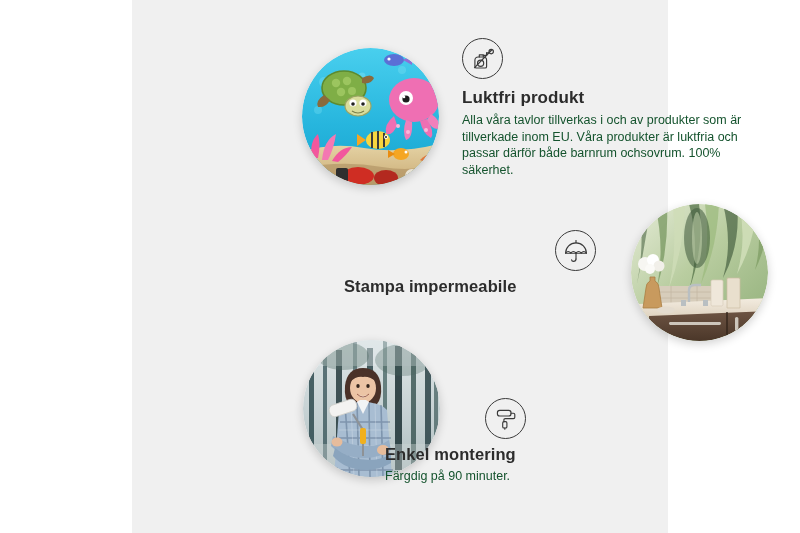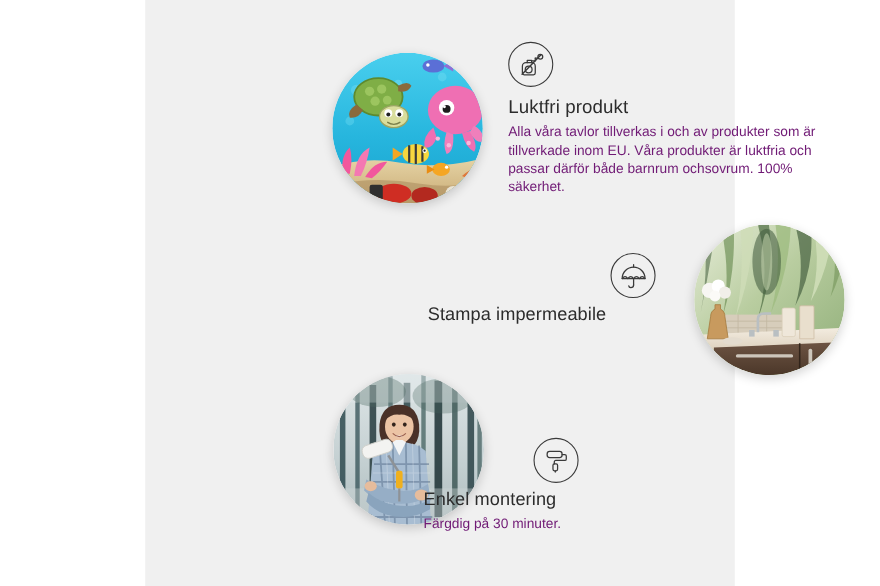--- a/index.html
+++ b/index.html
@@ -64,29 +64,29 @@
     width: 137px;
     height: 137px;
   }
 
   
   .feature {
     position: absolute;
   }
   .feature-title {
     font-size: 17px;
-    font-weight: normal;
+    font-weight: bold;
     color: #2c2c2c;
     margin: 0 0 4px 0;
     letter-spacing: 0.1px;
   }
   .feature-desc {
     font-size: 12.5px;
     line-height: 16.5px;
-    color: #701a75;
+    color: #14532d;
     margin: 0;
   }
 
   .icon-badge {
     width: 41px;
     height: 41px;
     border: 1.4px solid #3a3a3a;
     border-radius: 50%;
     display: flex;
     align-items: center;
@@ -101,21 +101,21 @@
     width: 296px;
     text-align: left;
   }
   #feature-odorless .icon-badge { margin-bottom: 9px; }
 
   
   #feature-waterproof {
     left: 212px;
     top: 230px;
     width: 252px;
-    text-align: center;
+    text-align: left;
   }
   #feature-waterproof .icon-badge {
     margin: 0 0 6px auto;
   }
   #feature-waterproof .feature-title { font-size: 16.5px; }
 
   
   #feature-mounting {
     left: 253px;
     top: 398px;
@@ -425,17 +425,17 @@
         <svg width="26" height="26" viewBox="0 0 26 26">
           <g fill="none" stroke="#3a3a3a" stroke-width="1.15" stroke-linecap="round" stroke-linejoin="round">
             <rect x="5.4" y="4.4" width="13.6" height="5.6" rx="2.3"></rect>
             <path d="M19 7.2 h2.4 a1.4 1.4 0 0 1 1.4 1.4 v2.6 a1.4 1.4 0 0 1 -1.4 1.4 h-8.2 a1.3 1.3 0 0 0 -1.3 1.3 v1.9"></path>
             <rect x="10.7" y="15.6" width="4.2" height="6.4" rx="1.3"></rect>
             <line x1="12.8" y1="22" x2="12.8" y2="23.2"></line>
           </g>
         </svg>
       </div>
       <div class="feature-title">Enkel montering</div>
-      <div class="feature-desc">Färgdig på 30 minuter.</div>
+      <div class="feature-desc">Färgdig på 90 minuter.</div>
     </div>
 
   </div>
 </div>
 
 </body></html>

